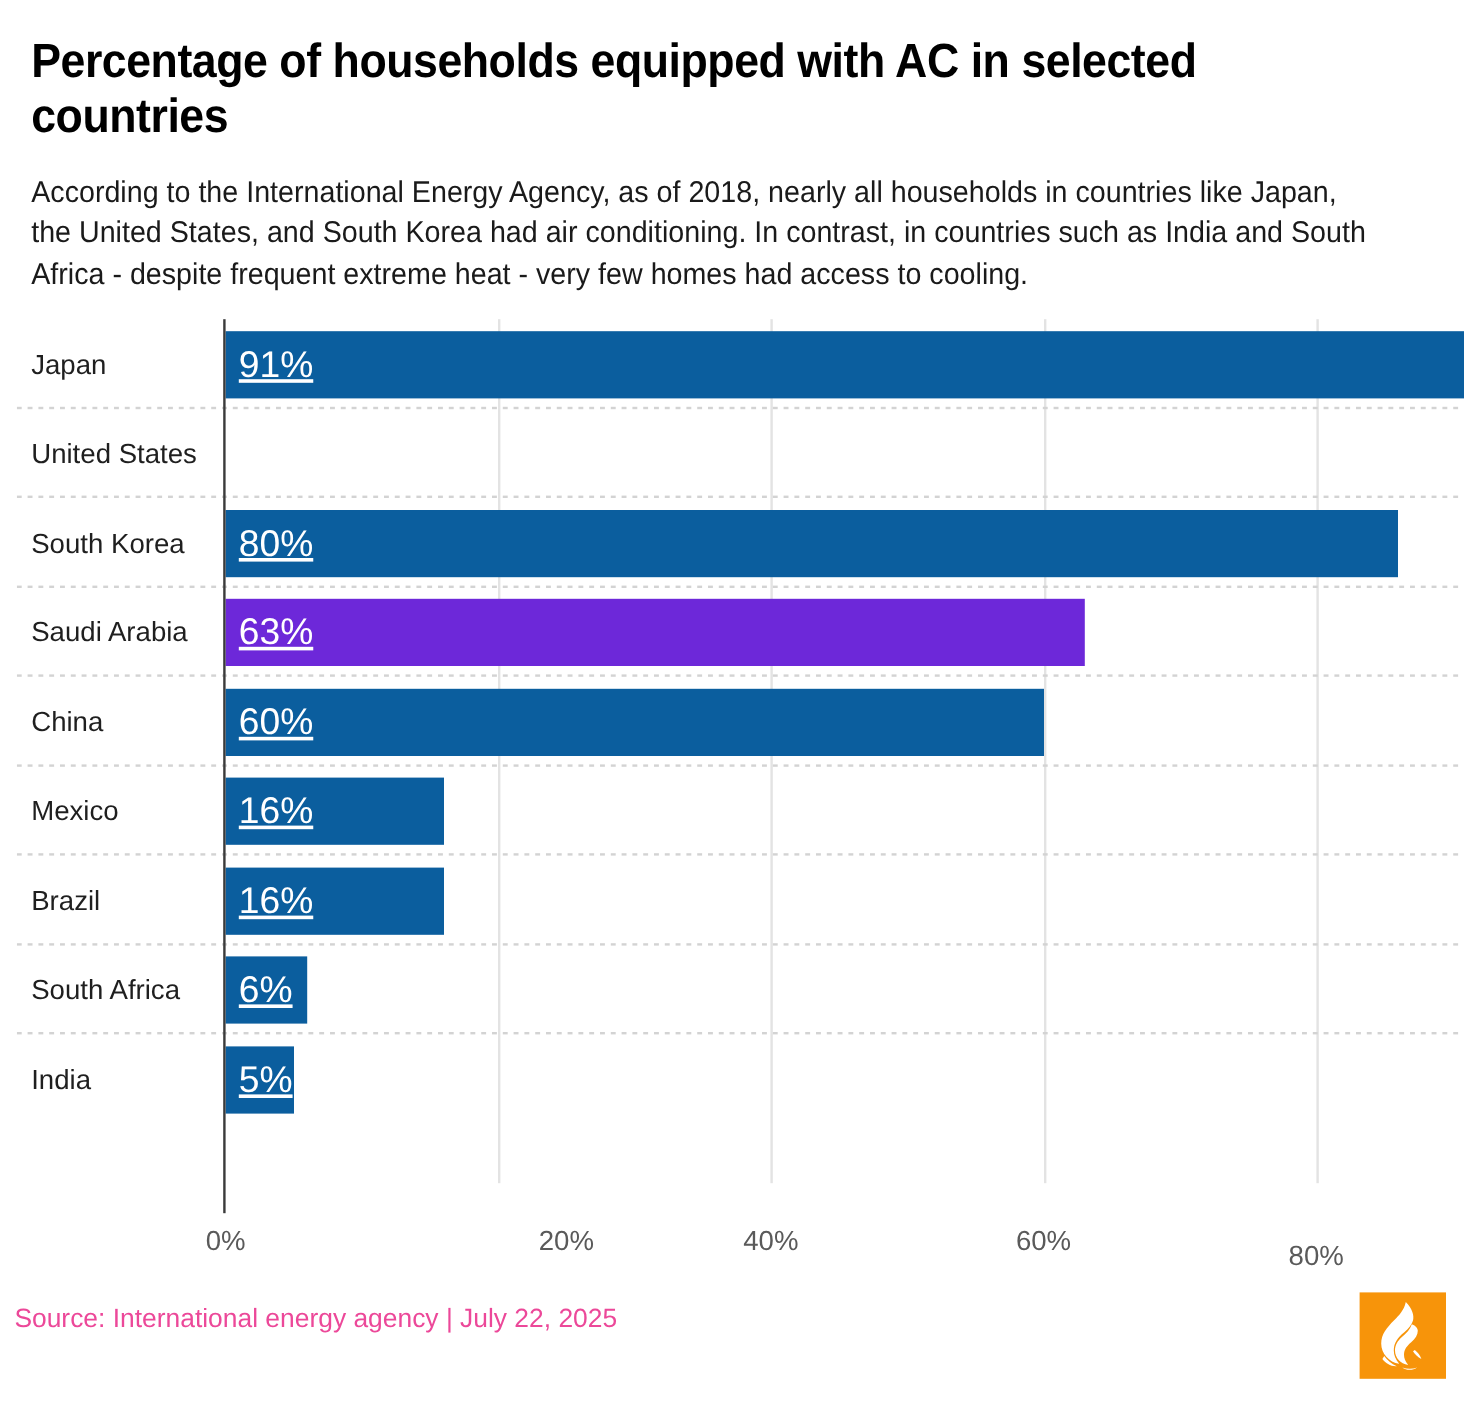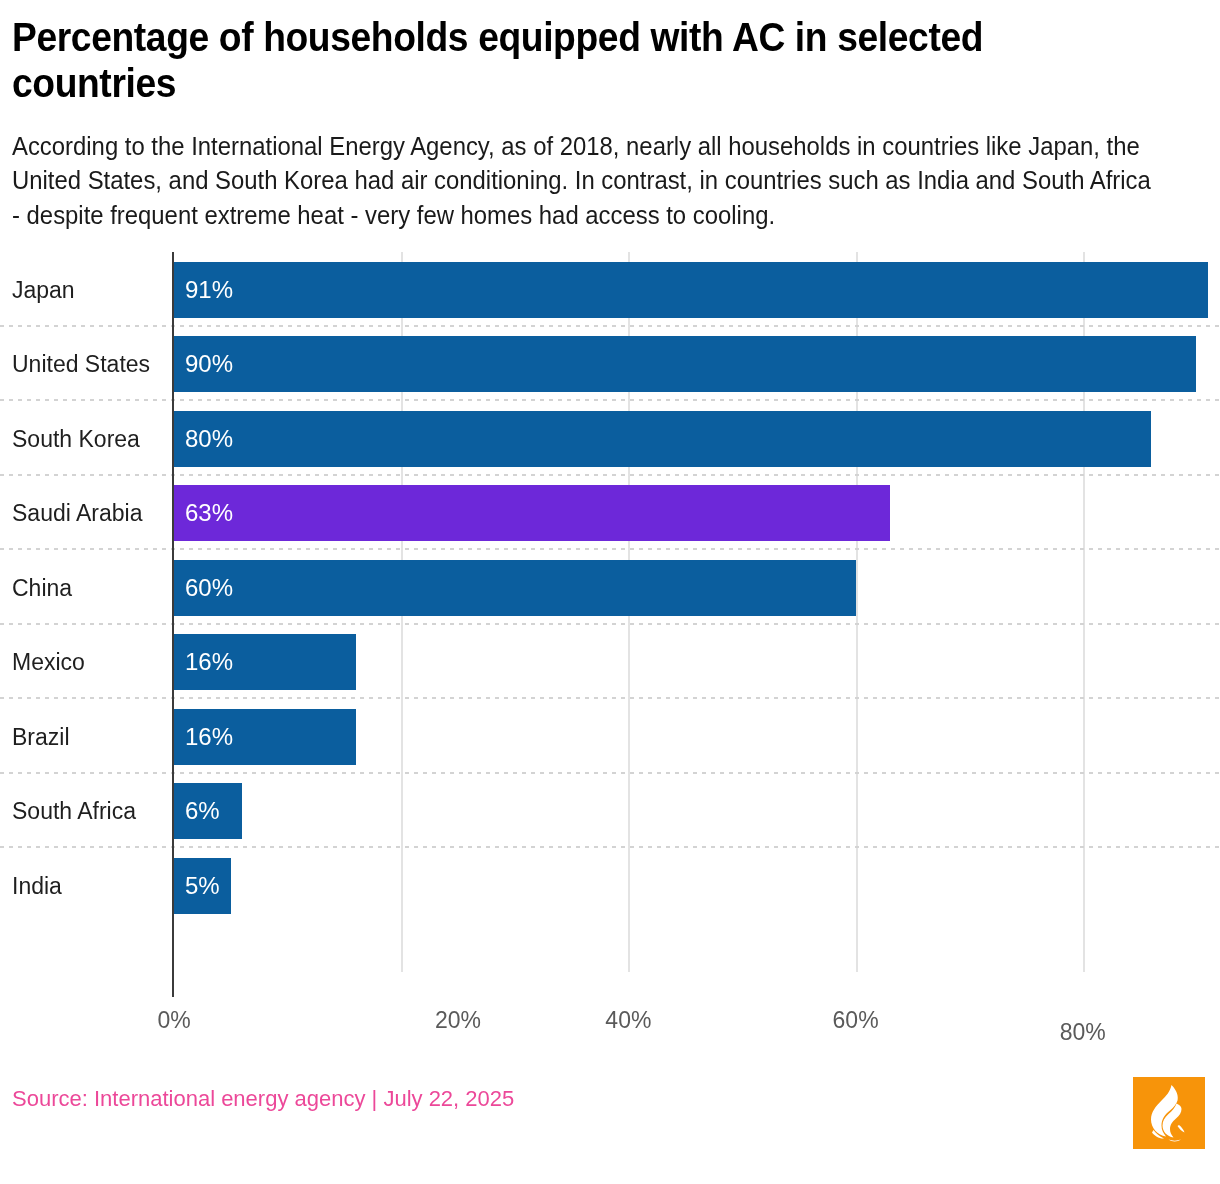--- a/index.html
+++ b/index.html
@@ -8,21 +8,21 @@
     height: 1184px;
     background: #ffffff;
     font-family: "Liberation Sans", sans-serif;
     overflow: hidden;
   }
   .page {
     position: relative;
     width: 1220px;
     height: 1184px;
     background: #ffffff;
-    padding: 0;
+    padding: 14px;
   }
 
   
   .header { padding: 14px 14px 0 12px; }
   .chart-title {
     font-family: "Liberation Sans Narrow", "Liberation Sans", sans-serif;
     font-weight: bold;
     font-size: 40px;
     line-height: 1.16;
     letter-spacing: -0.4px;
@@ -103,23 +103,24 @@
     top: 50%;
     transform: translateY(-50%);
     height: 56px;
     background: #0b5e9e;
     display: flex;
     align-items: center;
     z-index: 3;
   }
   .bar-value {
     color: #ffffff;
-    font-size: 24px;
+    font-size: 31px;
     padding-left: 11px;
     white-space: nowrap;
+    text-decoration: underline;
   }
 
   
   .xaxis {
     position: absolute;
     left: 0;
     top: 745px;
     width: 1220px;
     height: 50px;
   }
@@ -182,23 +183,20 @@
     <div class="rows">
         <div class="row" style="height: 74.5px;">
           <div class="cat-label">Japan</div>
           <div class="bar" style="width: 1033.76px; background: rgb(11, 94, 158);">
             <span class="bar-value">91%</span>
           </div>
           <div class="hgrid"></div>
         </div>
         <div class="row" style="height: 74.5px;">
           <div class="cat-label">United States</div>
-          <div class="bar" style="width: 1022.4px; background: rgb(11, 94, 158);">
-            <span class="bar-value">90%</span>
-          </div>
           <div class="hgrid"></div>
         </div>
         <div class="row" style="height: 74.5px;">
           <div class="cat-label">South Korea</div>
           <div class="bar" style="width: 976.96px; background: rgb(11, 94, 158);">
             <span class="bar-value">80%</span>
           </div>
           <div class="hgrid"></div>
         </div>
         <div class="row" style="height: 74.5px;">

